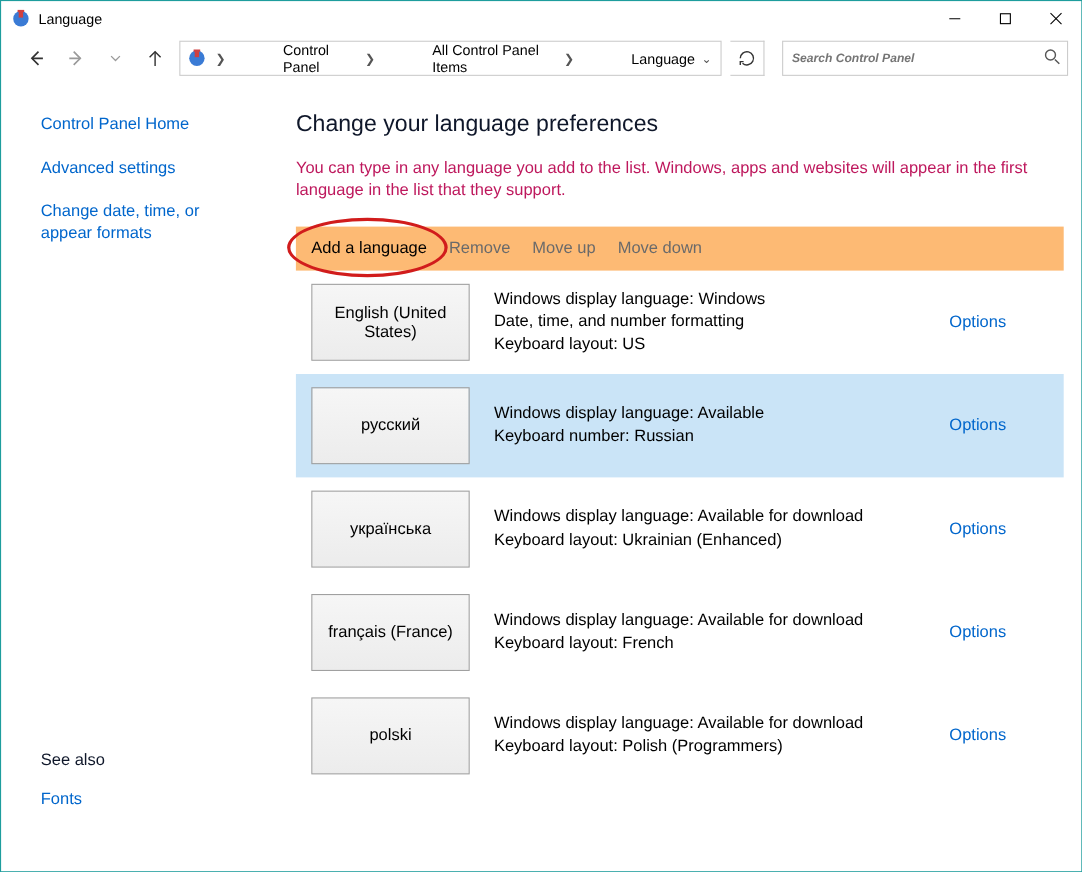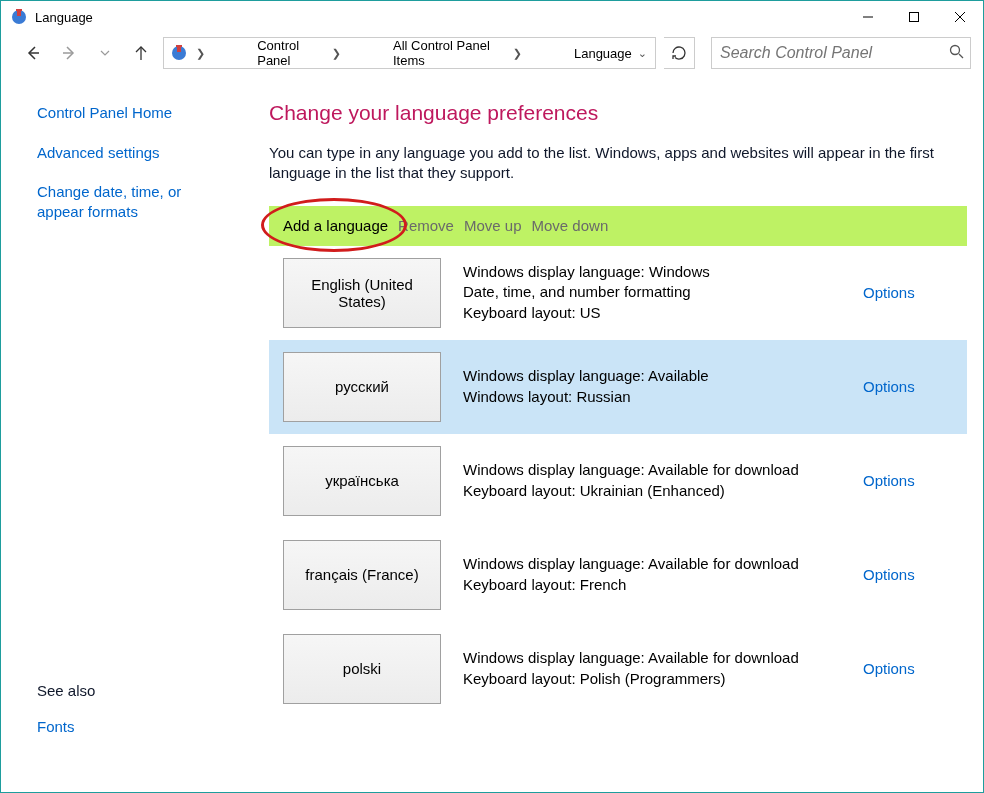--- a/index.html
+++ b/index.html
@@ -17,38 +17,38 @@
   .nav-arrow{width:28px;height:28px;display:flex;align-items:center;justify-content:center;}
   .nav-arrow.disabled svg{stroke:#9a9a9a;}
   .nav-arrow svg{stroke:#333;fill:none;}
   .breadcrumb{flex:1;display:flex;align-items:center;height:30px;border:1px solid #ccc;padding:0 4px 0 6px;font-size:13px;color:#000;}
   .breadcrumb .bc-icon{margin-right:2px;display:flex;align-items:center;}
   .breadcrumb .sep{color:#555;padding:0 6px;font-size:11px;}
   .breadcrumb .bc-item{padding:2px 2px;margin-left:44px;}
   .breadcrumb .bc-drop{color:#555;padding:0 4px;margin-left:auto;font-size:11px;}
   .refresh-btn{width:30px;height:30px;border:1px solid #ccc;border-left:none;display:flex;align-items:center;justify-content:center;}
   .search{width:246px;height:30px;border:1px solid #ccc;margin-left:8px;display:flex;align-items:center;padding:0 6px;}
-  .search input{border:none;outline:none;flex:1;font-size:16px;color:#a21caf;font-style:italic;background:transparent;}
+  .search input{border:none;outline:none;flex:1;font-size:11px;color:#a21caf;font-style:italic;background:transparent;font-weight:bold;}
   .search .search-icon{color:#555;}
   
   .body{flex:1;display:flex;overflow:hidden;}
   .sidebar{width:248px;box-sizing:border-box;padding:30px 20px 36px 36px;display:flex;flex-direction:column;}
   .sidebar a{color:#0066cc;text-decoration:none;font-size:15px;margin-bottom:20px;line-height:1.3;}
   .sidebar .see-also{margin-top:auto;font-size:15px;color:#0f172a;margin-bottom:18px;}
   .content{flex:1;padding:28px 16px 0 20px;display:flex;flex-direction:column;}
-  h1.page-title{color:#be185d;font-weight:400;font-size:21px;margin:0 0 18px 0;}
-  .desc{color:#0f172a;font-size:15px;line-height:1.35;margin-bottom:22px;max-width:680px;}
-  .toolbar{background:#bef264;height:40px;display:flex;align-items:center;padding-left:14px;gap:10px;font-size:15px;position:relative;}
+  h1.page-title{color:#0f172a;font-weight:400;font-size:21px;margin:0 0 18px 0;}
+  .desc{color:#be185d;font-size:15px;line-height:1.35;margin-bottom:22px;max-width:680px;}
+  .toolbar{background:#fdba74;height:40px;display:flex;align-items:center;padding-left:14px;gap:20px;font-size:15px;position:relative;}
   .toolbar span{color:#000;}
   .toolbar span.disabled{color:#6a6a6a;}
   .circle-annot{position:absolute;left:-8px;top:-8px;width:140px;height:48px;border:3px solid #d11c1c;border-radius:50%;pointer-events:none;}
   .lang-list{display:flex;flex-direction:column;}
   .lang-row{display:flex;align-items:center;padding:12px 14px;}
   .lang-row.selected{background:#cae4f7;}
-  .lang-tile{width:158px;height:70px;border:1px solid #a0a0a0;background:linear-gradient(#f6f6f6,#ececec);display:flex;align-items:center;justify-content:center;text-align:center;font-size:15px;padding:0 6px;box-sizing:border-box;}
+  .lang-tile{width:144px;height:70px;border:1px solid #a0a0a0;background:linear-gradient(#f6f6f6,#ececec);display:flex;align-items:center;justify-content:center;text-align:center;font-size:15px;padding:0 6px;box-sizing:border-box;}
   .lang-info{flex:1;padding-left:22px;font-size:15px;line-height:1.35;}
   .lang-options{width:90px;text-align:left;}
   .lang-options a{color:#0066cc;text-decoration:none;font-size:15px;}
 </style>
 </head>
 <body>
 
 <div class="window">
 
   <div class="titlebar">
@@ -167,21 +167,21 @@
               <div>Windows display language: Windows</div>
               <div>Date, time, and number formatting</div>
               <div>Keyboard layout: US</div>
             </div>
             <div class="lang-options"><a href="#">Options</a></div>
           </div>
           <div class="lang-row selected">
             <div class="lang-tile">русский</div>
             <div class="lang-info">
               <div>Windows display language: Available</div>
-              <div>Windows layout: Russian</div>
+              <div>Keyboard number: Russian</div>
             </div>
             <div class="lang-options"><a href="#">Options</a></div>
           </div>
           <div class="lang-row">
             <div class="lang-tile">українська</div>
             <div class="lang-info">
               <div>Windows display language: Available for download</div>
               <div>Keyboard layout: Ukrainian (Enhanced)</div>
             </div>
             <div class="lang-options"><a href="#">Options</a></div>

